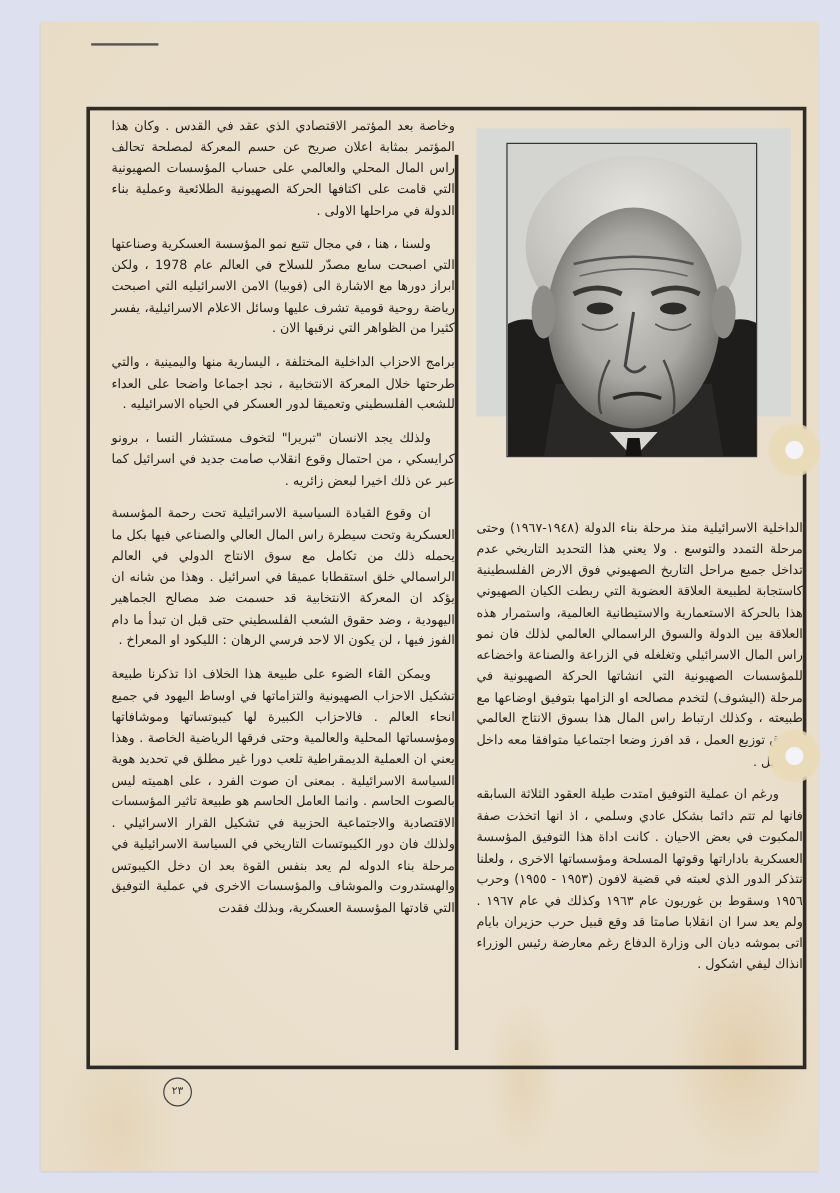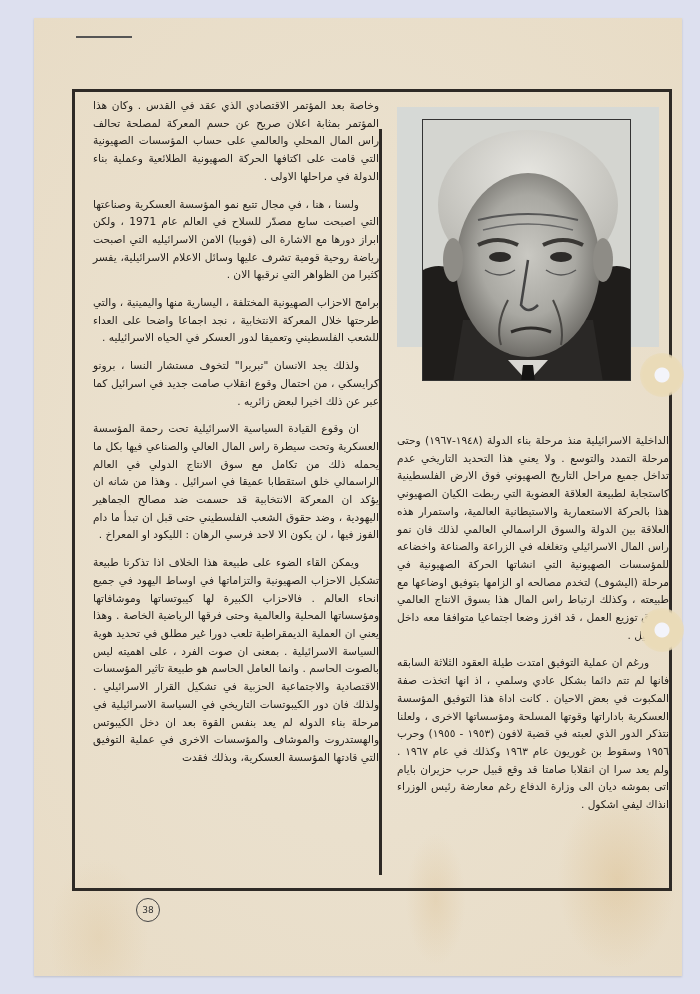--- a/index.html
+++ b/index.html
@@ -137,22 +137,22 @@
 </head>
 <body>
 
 <div class="paper">
   <div class="stray-mark"></div>
 
   <div class="frame">
 
     <div class="col-left">
       <p>وخاصة بعد المؤتمر الاقتصادي الذي عقد في القدس . وكان هذا المؤتمر بمثابة اعلان صريح عن حسم المعركة لمصلحة تحالف راس المال المحلي والعالمي على حساب المؤسسات الصهيونية التي قامت على اكتافها الحركة الصهيونية الطلائعية وعملية بناء الدولة في مراحلها الاولى .</p>
-      <p class="indent">ولسنا ، هنا ، في مجال تتبع نمو المؤسسة العسكرية وصناعتها التي اصبحت سابع مصدّر للسلاح في العالم عام 1971 ، ولكن ابراز دورها مع الاشارة الى (فوبيا) الامن الاسرائيليه التي اصبحت رياضة روحية قومية تشرف عليها وسائل الاعلام الاسرائيلية، يفسر كثيرا من الظواهر التي نرقبها الان .</p>
-      <p>برامج الاحزاب الصهيونية المختلفة ، اليسارية منها واليمينية ، والتي طرحتها خلال المعركة الانتخابية ، نجد اجماعا واضحا على العداء للشعب الفلسطيني وتعميقا لدور العسكر في الحياه الاسرائيليه .</p>
+      <p class="indent">ولسنا ، هنا ، في مجال تتبع نمو المؤسسة العسكرية وصناعتها التي اصبحت سابع مصدّر للسلاح في العالم عام 1978 ، ولكن ابراز دورها مع الاشارة الى (فوبيا) الامن الاسرائيليه التي اصبحت رياضة روحية قومية تشرف عليها وسائل الاعلام الاسرائيلية، يفسر كثيرا من الظواهر التي نرقبها الان .</p>
+      <p>برامج الاحزاب الداخلية المختلفة ، اليسارية منها واليمينية ، والتي طرحتها خلال المعركة الانتخابية ، نجد اجماعا واضحا على العداء للشعب الفلسطيني وتعميقا لدور العسكر في الحياه الاسرائيليه .</p>
       <p class="indent">ولذلك يجد الانسان "تبريرا" لتخوف مستشار النسا ، برونو كرايسكي ، من احتمال وقوع انقلاب صامت جديد في اسرائيل كما عبر عن ذلك اخيرا لبعض زائريه .</p>
       <p class="indent">ان وقوع القيادة السياسية الاسرائيلية تحت رحمة المؤسسة العسكرية وتحت سيطرة راس المال العالي والصناعي فيها بكل ما يحمله ذلك من تكامل مع سوق الانتاج الدولي في العالم الراسمالي خلق استقطابا عميقا في اسرائيل . وهذا من شانه ان يؤكد ان المعركة الانتخابية قد حسمت ضد مصالح الجماهير اليهودية ، وضد حقوق الشعب الفلسطيني حتى قبل ان تبدأ ما دام الفوز فيها ، لن يكون الا لاحد فرسي الرهان : الليكود او المعراخ .</p>
       <p class="indent">ويمكن القاء الضوء على طبيعة هذا الخلاف اذا تذكرنا طبيعة تشكيل الاحزاب الصهيونية والتزاماتها في اوساط اليهود في جميع انحاء العالم . فالاحزاب الكبيرة لها كيبوتساتها وموشافاتها ومؤسساتها المحلية والعالمية وحتى فرقها الرياضية الخاصة . وهذا يعني ان العملية الديمقراطية تلعب دورا غير مطلق في تحديد هوية السياسة الاسرائيلية . بمعنى ان صوت الفرد ، على اهميته ليس بالصوت الحاسم . وانما العامل الحاسم هو طبيعة تاثير المؤسسات الاقتصادية والاجتماعية الحزبية في تشكيل القرار الاسرائيلي . ولذلك فان دور الكيبوتسات التاريخي في السياسة الاسرائيلية في مرحلة بناء الدوله لم يعد بنفس القوة بعد ان دخل الكيبوتس والهستدروت والموشاف والمؤسسات الاخرى في عملية التوفيق التي قادتها المؤسسة العسكرية، وبذلك فقدت</p>
     </div>
 
     <div class="col-divider"></div>
 
     <div class="photo-bg" style="left:322px;"></div>
     <div class="photo" style="left:347px;">
       <svg width="209" height="262" viewBox="0 0 209 262">
@@ -206,14 +206,14 @@
     <div class="col-right">
       <p>الداخلية الاسرائيلية منذ مرحلة بناء الدولة (١٩٤٨-١٩٦٧) وحتى مرحلة التمدد والتوسع . ولا يعني هذا التحديد التاريخي عدم تداخل جميع مراحل التاريخ الصهيوني فوق الارض الفلسطينية كاستجابة لطبيعة العلاقة العضوية التي ربطت الكيان الصهيوني هذا بالحركة الاستعمارية والاستيطانية العالمية، واستمرار هذه العلاقة بين الدولة والسوق الراسمالي العالمي لذلك فان نمو راس المال الاسرائيلي وتغلغله في الزراعة والصناعة واخضاعه للمؤسسات الصهيونية التي انشاتها الحركة الصهيونية في مرحلة (اليشوف) لتخدم مصالحه او الزامها بتوفيق اوضاعها مع طبيعته ، وكذلك ارتباط راس المال هذا بسوق الانتاج العالمي وسوق توزيع العمل ، قد افرز وضعا اجتماعيا متوافقا معه داخل اسرائيل .</p>
       <p class="indent">ورغم ان عملية التوفيق امتدت طيلة العقود الثلاثة السابقه فانها لم تتم دائما بشكل عادي وسلمي ، اذ انها اتخذت صفة المكبوت في بعض الاحيان . كانت اداة هذا التوفيق المؤسسة العسكرية باداراتها وقوتها المسلحة ومؤسساتها الاخرى ، ولعلنا نتذكر الدور الذي لعبته في قضية لافون (١٩٥٣ - ١٩٥٥) وحرب ١٩٥٦ وسقوط بن غوريون عام ١٩٦٣ وكذلك في عام ١٩٦٧ . ولم يعد سرا ان انقلابا صامتا قد وقع قبيل حرب حزيران بايام اتى بموشه ديان الى وزارة الدفاع رغم معارضة رئيس الوزراء انذاك ليفي اشكول .</p>
     </div>
 
   </div>
 
   <div class="punch-hole" style="left:606px; top:335px;"></div>
   <div class="punch-hole" style="left:606px; top:590px;"></div>
 
-  <div class="page-number">38</div>
+  <div class="page-number">٢٣</div>
 </div>
 
 </body></html>

